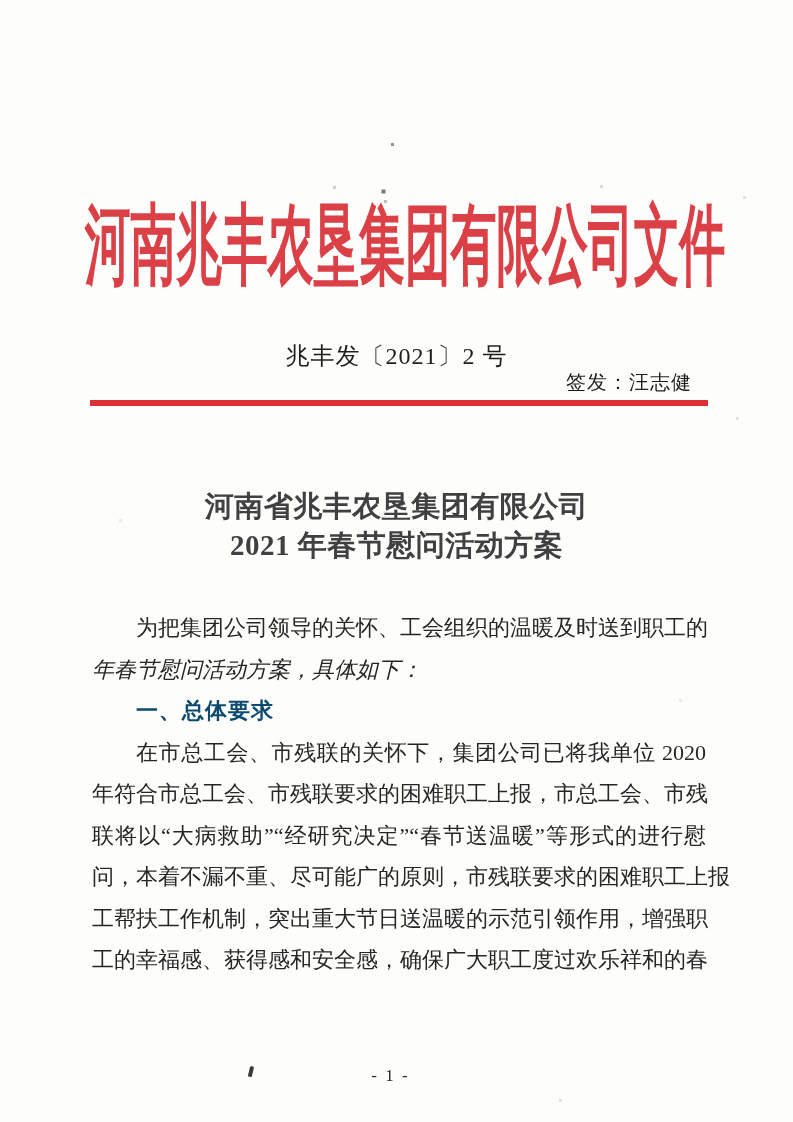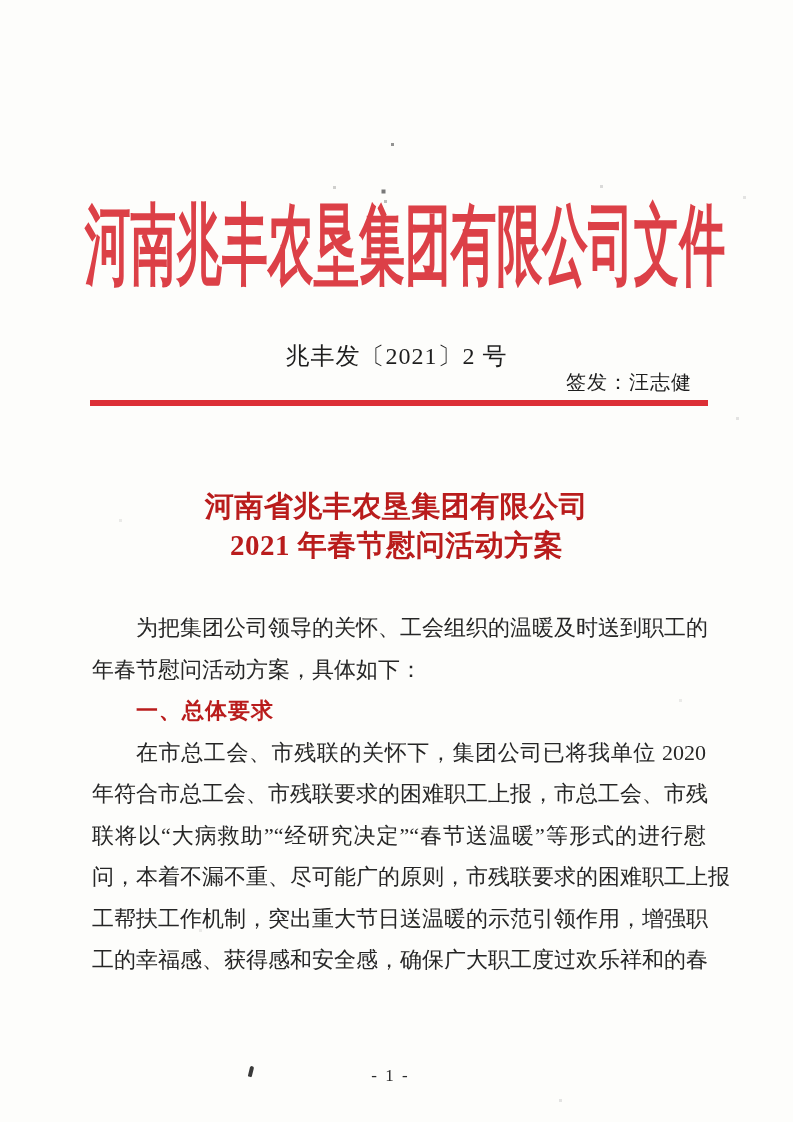--- a/index.html
+++ b/index.html
@@ -76,21 +76,21 @@
   
   .doc-title {
     position: absolute;
     top: 487px;
     left: 0;
     right: 0;
     text-align: center;
     font-weight: bold;
     font-size: 29px;
     line-height: 39px;
-    color: #b91c1c;
+    color: #404040;
     letter-spacing: 0.5px;
   }
 
   
   .doc-body {
     position: absolute;
     top: 607px;
     left: 92px;
     width: 614px;
     font-size: 22px;
@@ -101,26 +101,27 @@
     text-align: justify;
     text-align-last: justify;
     height: 41.5px;
     overflow: visible;
     white-space: nowrap;
   }
   .line.indent { text-indent: 44px; }
   .line.end {
     text-align: right;
     text-align-last: left;
+    font-style: italic;
   }
   .line.heading {
     font-family: "Liberation Sans", "DejaVu Sans", sans-serif;
     font-weight: bold;
     font-size: 22px;
-    color: #b91c1c;
+    color: #0c4a6e;
     text-align: left;
     text-align-last: left;
     letter-spacing: 1px;
   }
 
   
   .page-number {
     position: absolute;
     top: 1066px;
     left: 50%;

